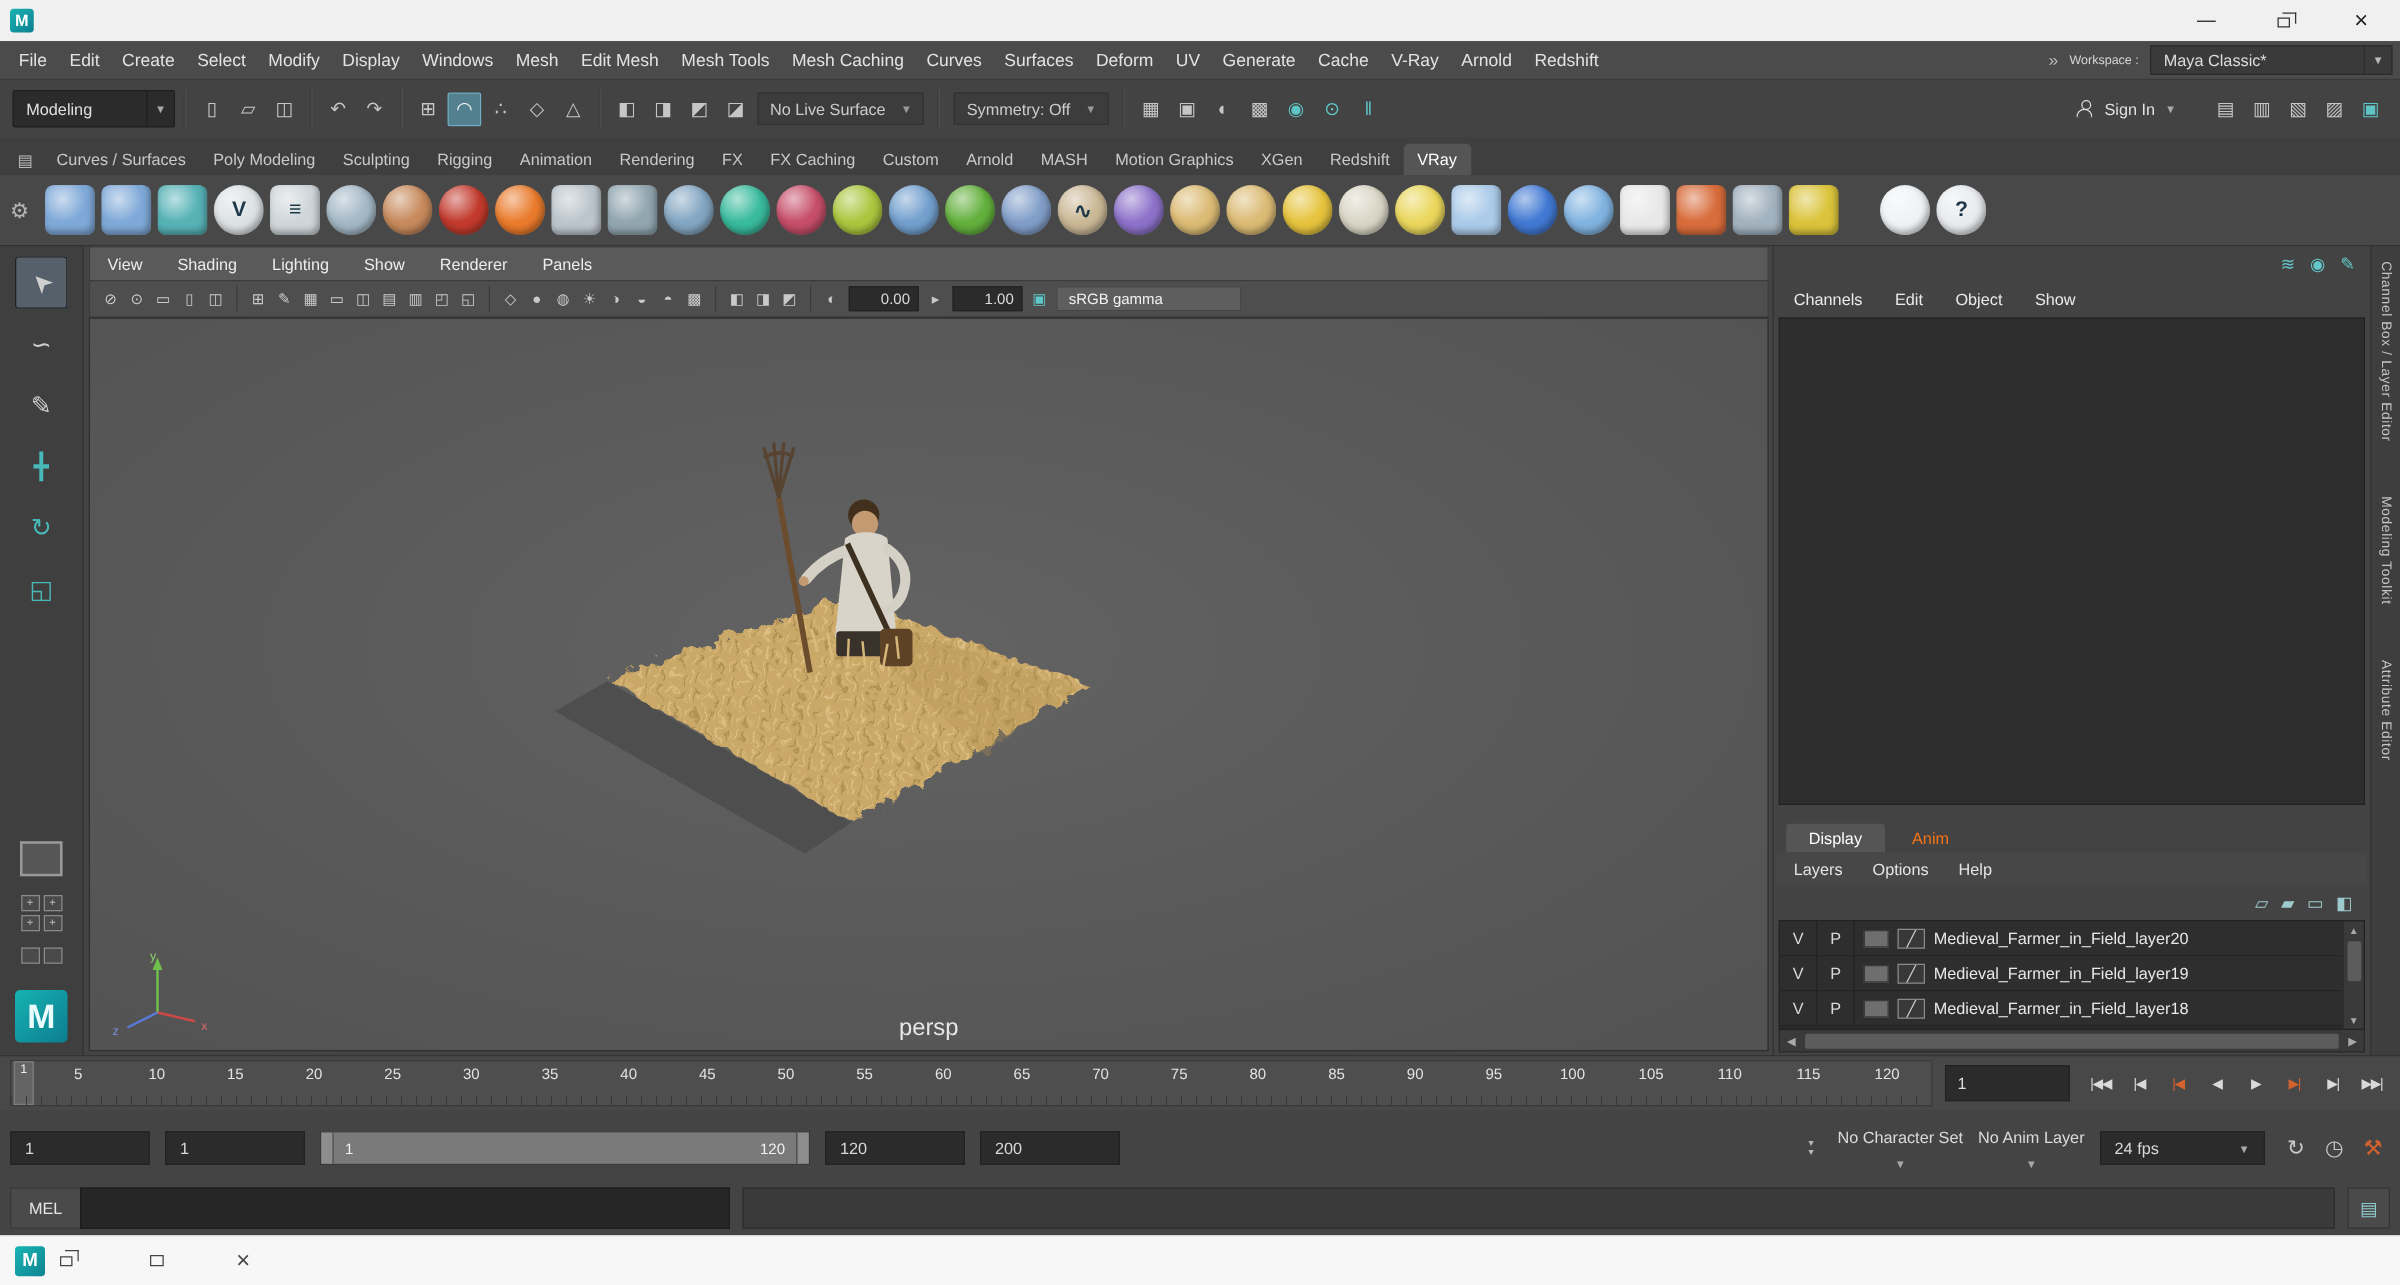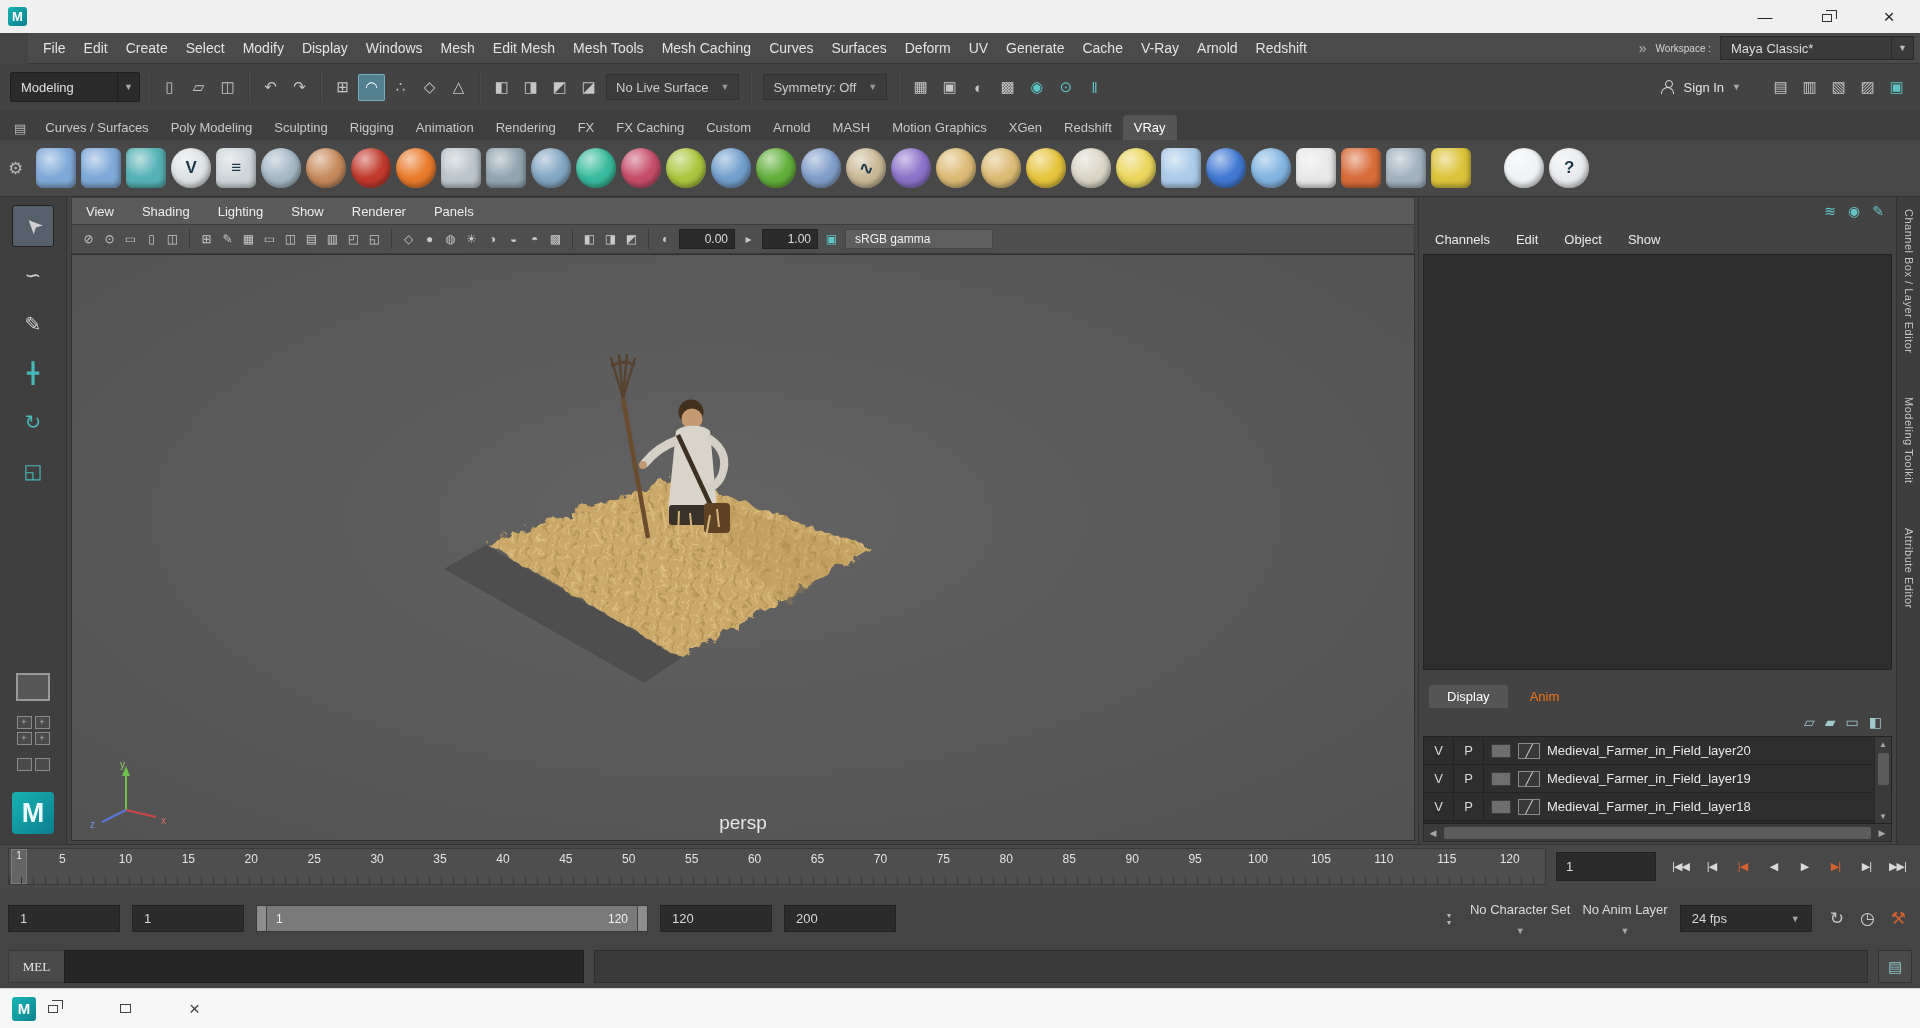--- a/index.html
+++ b/index.html
@@ -16,21 +16,21 @@
             color:#fff; font-weight:bold; font-size:13px; display:flex; align-items:center; justify-content:center; }
   .title-text { font-size:13.5px; color:#151515; white-space:nowrap; }
   .win-controls { margin-left:auto; display:flex; height:100%; }
   .win-btn { width:62px; display:flex; align-items:center; justify-content:center; color:#222; font-size:15px; }
   .restore-shape { position:relative; width:10px; height:8px; border:1.5px solid #333; margin-top:3px; }
   .restore-shape::before { content:''; position:absolute; left:2.5px; top:-5.5px; width:10px; height:8px;
                            border:1.5px solid #333; border-bottom:none; border-left:none; }
   .close-glyph { font-size:19px; line-height:1; }
 
   
-  .menubar { flex:0 0 31px; background:#4b4b4b; border-bottom:1px solid #393939; display:flex; align-items:center; padding:0 6px;margin-left:28px; }
+  .menubar { flex:0 0 31px; background:#4b4b4b; border-bottom:1px solid #393939; display:flex; align-items:center; padding:0 6px; }
   .menu-item { padding:0 9px; font-size:14px; color:#e3e3e3; white-space:nowrap; }
   .menubar-right { margin-left:auto; display:flex; align-items:center; gap:9px; }
   .overflow-chevron { color:#bbb; font-size:14px; }
   .workspace-label { color:#d5d5d5; font-size:10px; }
   .workspace-dd { display:flex; align-items:center; background:#3a3a3a; border:1px solid #2b2b2b; height:24px; }
   .workspace-dd .txt { padding:0 10px; min-width:170px; font-size:13px; color:#ddd; }
   .workspace-dd .arr { width:22px; height:100%; border-left:1px solid #2b2b2b; display:flex; align-items:center; justify-content:center; color:#bbb; font-size:9px; }
 
   
   .toolbar { flex:0 0 46px; background:#434343; display:flex; align-items:center; padding:0 10px; }
@@ -168,21 +168,21 @@
   .rs-dd .arr { font-size:9px; color:#a9a9a9; }
   .fps-dd { flex:0 0 132px; height:27px; background:#2b2b2b; border:1px solid #222; color:#d8d8d8; font-size:13px;
             display:flex; align-items:center; padding:0 11px; }
   .fps-dd .arr { margin-left:auto; font-size:9px; color:#a9a9a9; }
   .rr-icon { font-size:17px; color:#c9c9c9; }
   .rr-icon.orange { color:#d2622f; }
 
   
   .cmd-row { flex:0 0 33px; margin:13px 8px 0; display:flex; align-items:stretch; }
   .mel-label { flex:0 0 56px; background:#4a4a4a; border:1px solid #393939; border-right:none;
-               display:flex; align-items:center; justify-content:center; color:#e4e4e4; font-size:13px;font-family:Liberation Serif, serif; }
+               display:flex; align-items:center; justify-content:center; color:#e4e4e4; font-size:13px; }
   .cmd-input { flex:0 0 520px; background:#262626; border:1px solid #1d1d1d; color:#ddd;
                font:13px "Liberation Sans", sans-serif; padding:0 9px; outline:none; }
   .cmd-results { flex:1; background:#3a3a3a; border:1px solid #2d2d2d; margin-left:10px; }
   .cmd-help-icon { flex:0 0 34px; margin-left:10px; background:#4a4a4a; border:1px solid #333;
                    display:flex; align-items:center; justify-content:center; color:#8fc7cb; font-size:15px; }
 
   
   .taskbar { flex:0 0 40px; margin-top:5px; background:#f7f7f7; border-top:1px solid #d5d5d5; display:flex; align-items:center; padding:0 12px; }
   .tb-mlogo { width:24px; height:24px; border-radius:3px; background:linear-gradient(135deg,#19b5b5,#0f8391);
               color:#fff; font-weight:bold; font-size:15px; display:flex; align-items:center; justify-content:center; }
@@ -725,20 +725,26 @@
           <span class="cb-menu-item">Object</span>
           <span class="cb-menu-item">Show</span>
         </div>
       <div class="channel-area"></div>
       <div class="le-splitter"></div>
       <div class="layer-tabs">
 
       <span class="layer-tab active">Display</span>
           <span class="layer-tab">Anim</span>
         </div>
+      <div class="layer-menus">
+
+      <span class="layer-menu-item">Layers</span>
+          <span class="layer-menu-item">Options</span>
+          <span class="layer-menu-item">Help</span>
+        </div>
       <div class="layer-iconrow">
 
       <span class="layer-icon"><span>▱</span></span>
           <span class="layer-icon"><span>▰</span></span>
           <span class="layer-icon"><span>▭</span></span>
           <span class="layer-icon"><span>◧</span></span>
         </div>
       <div class="layer-list">
         <div class="layer-rows">
 

